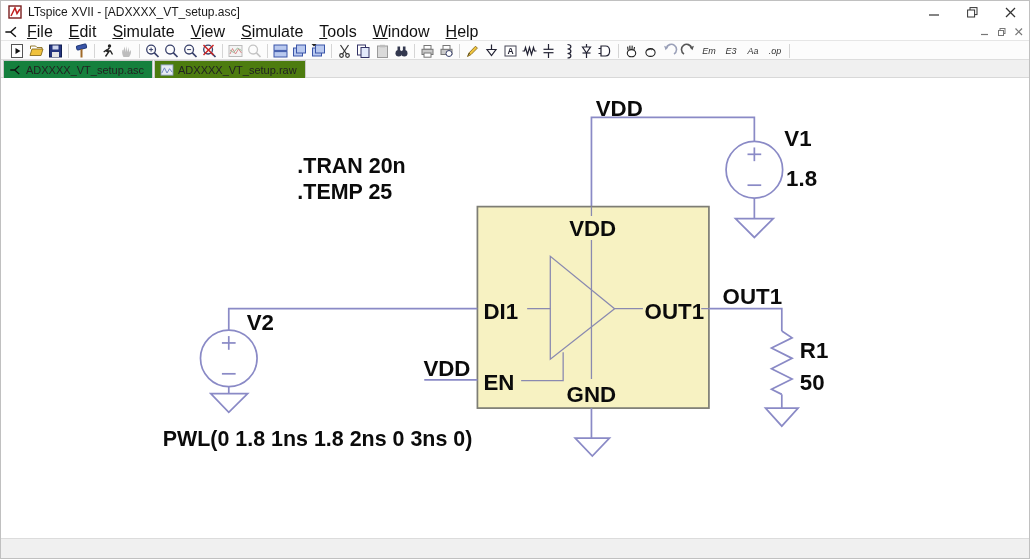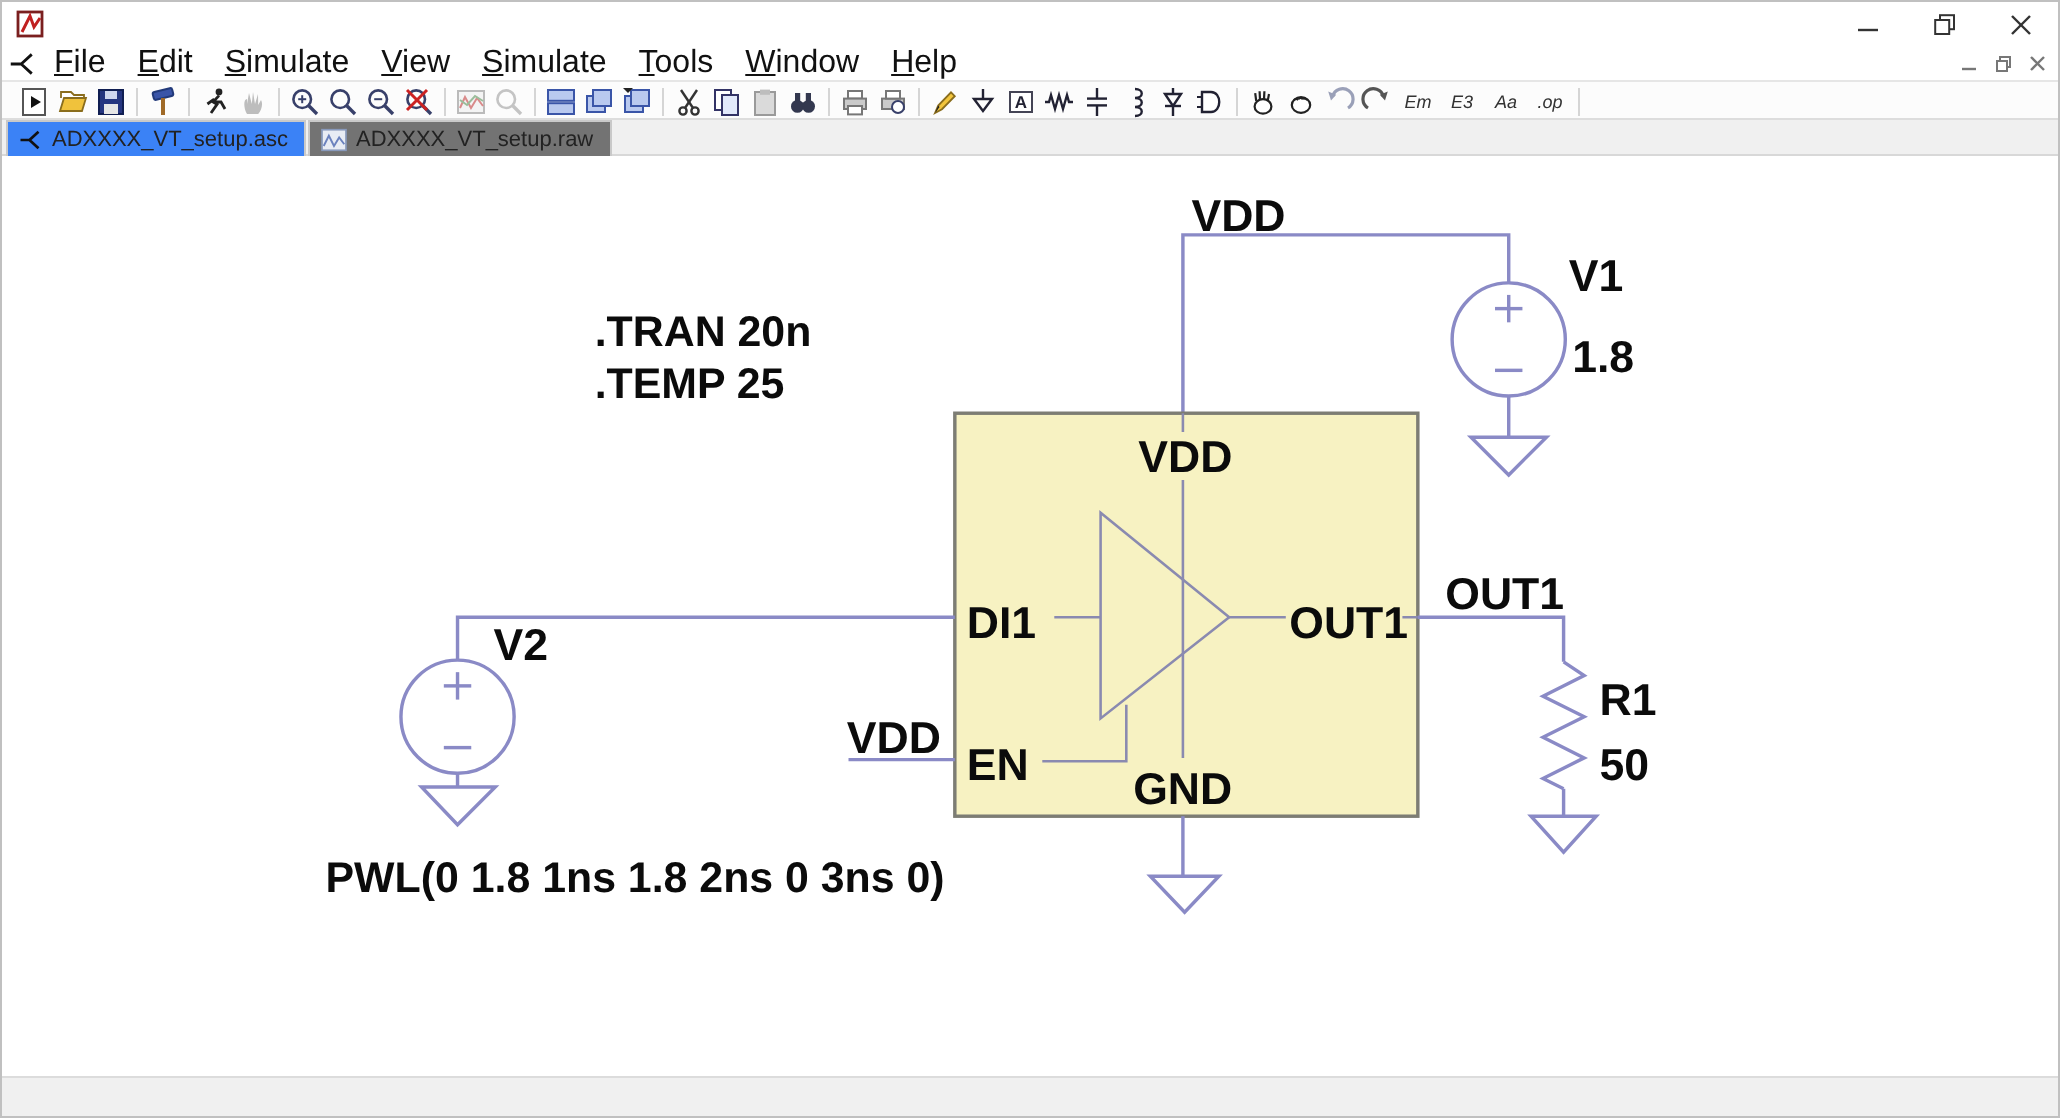--- a/index.html
+++ b/index.html
@@ -22,40 +22,41 @@
   .toolbar{height:19px;flex:0 0 19px;display:flex;align-items:center;background:#fcfcfc;
     box-shadow:inset 0 -1px #ddd;padding-left:7px;}
   .ti{width:17px;height:16px;margin:0 1px;flex:0 0 auto;}
   .tlabel{width:auto;min-width:16px;font-size:9px;font-weight:normal;color:#333;
     display:inline-flex;align-items:center;justify-content:center;padding:0 2px;font-style:italic;}
   .tsep{width:1px;height:14px;background:#d5d5d5;margin:0 3px;flex:0 0 auto;}
   
   .tabbar{height:18px;flex:0 0 18px;display:flex;align-items:flex-end;background:#f0f0f0;
     box-shadow:inset 0 -1px #d8d8d8;padding-left:2px;font-size:11px;color:#222;}
   .tab{display:flex;align-items:center;gap:4px;padding:1px 8px 1px 5px;height:15px;
-    border:1px solid #c9c9c9;border-bottom:none;background:#737373;margin-right:1px;}
-  .tab.active{background:#3b82f6;}
+    border:1px solid #c9c9c9;border-bottom:none;background:#4d7c0f;margin-right:1px;}
+  .tab.active{background:#15803d;}
   
   .canvas{position:relative;flex:1 1 auto;background:#fff;}
   .canvas svg{position:absolute;left:0;top:0;}
   .schem-text{font-family:"Liberation Sans",sans-serif;font-weight:bold;fill:#0b0b0b;}
   
   .statusbar{height:19px;flex:0 0 19px;background:#f0f0f0;border-top:1px solid #dcdcdc;
     font-size:11px;color:#444;}
 </style>
 </head>
 <body>
 
 <div class="window">
 
   <div class="titlebar">
     <svg width="14" height="14" viewBox="0 0 14 14">
       <rect x="1" y="1" width="12" height="12" fill="#fff" stroke="#7a1f1f" stroke-width="1.4"></rect>
       <path d="M3 11 L7 3 L9 8.5 L12 4" stroke="#c02020" stroke-width="1.5" fill="none"></path>
     </svg>
+    <span class="title">LTspice XVII - [ADXXXX_VT_setup.asc]</span>
     <div class="win-controls">
       <div class="win-btn">
         <svg width="11" height="11" viewBox="0 0 11 11">
           <line x1="0" y1="8" x2="10" y2="8" stroke="#333" stroke-width="1.2"></line>
           </svg>
       </div>
       <div class="win-btn">
         <svg width="11" height="11" viewBox="0 0 11 11">
           <rect x="3" y="0.6" width="7" height="7" fill="#fff" stroke="#333"></rect>
           <rect x="0.6" y="3" width="7" height="7" fill="#fff" stroke="#333"></rect>

